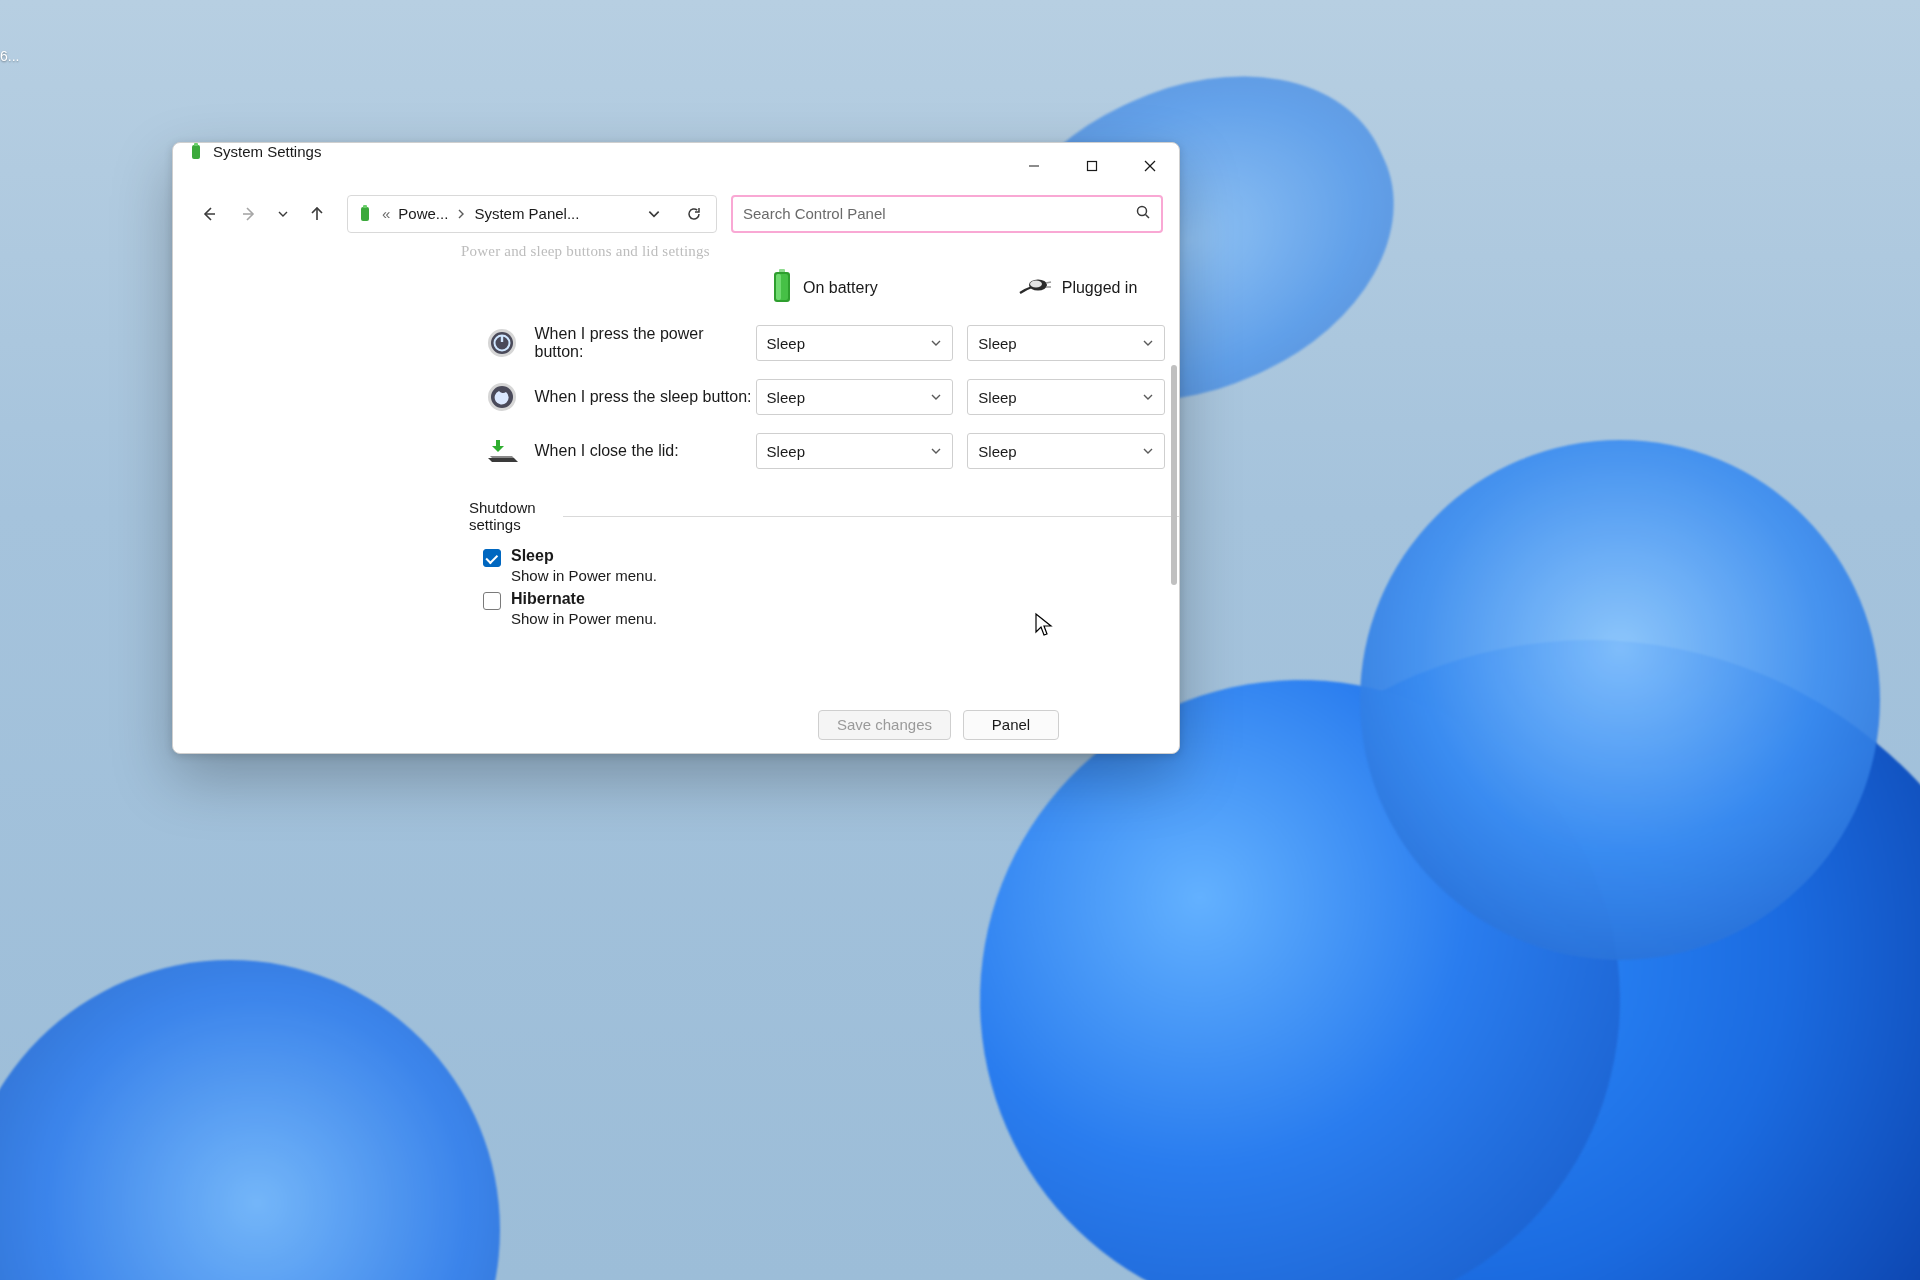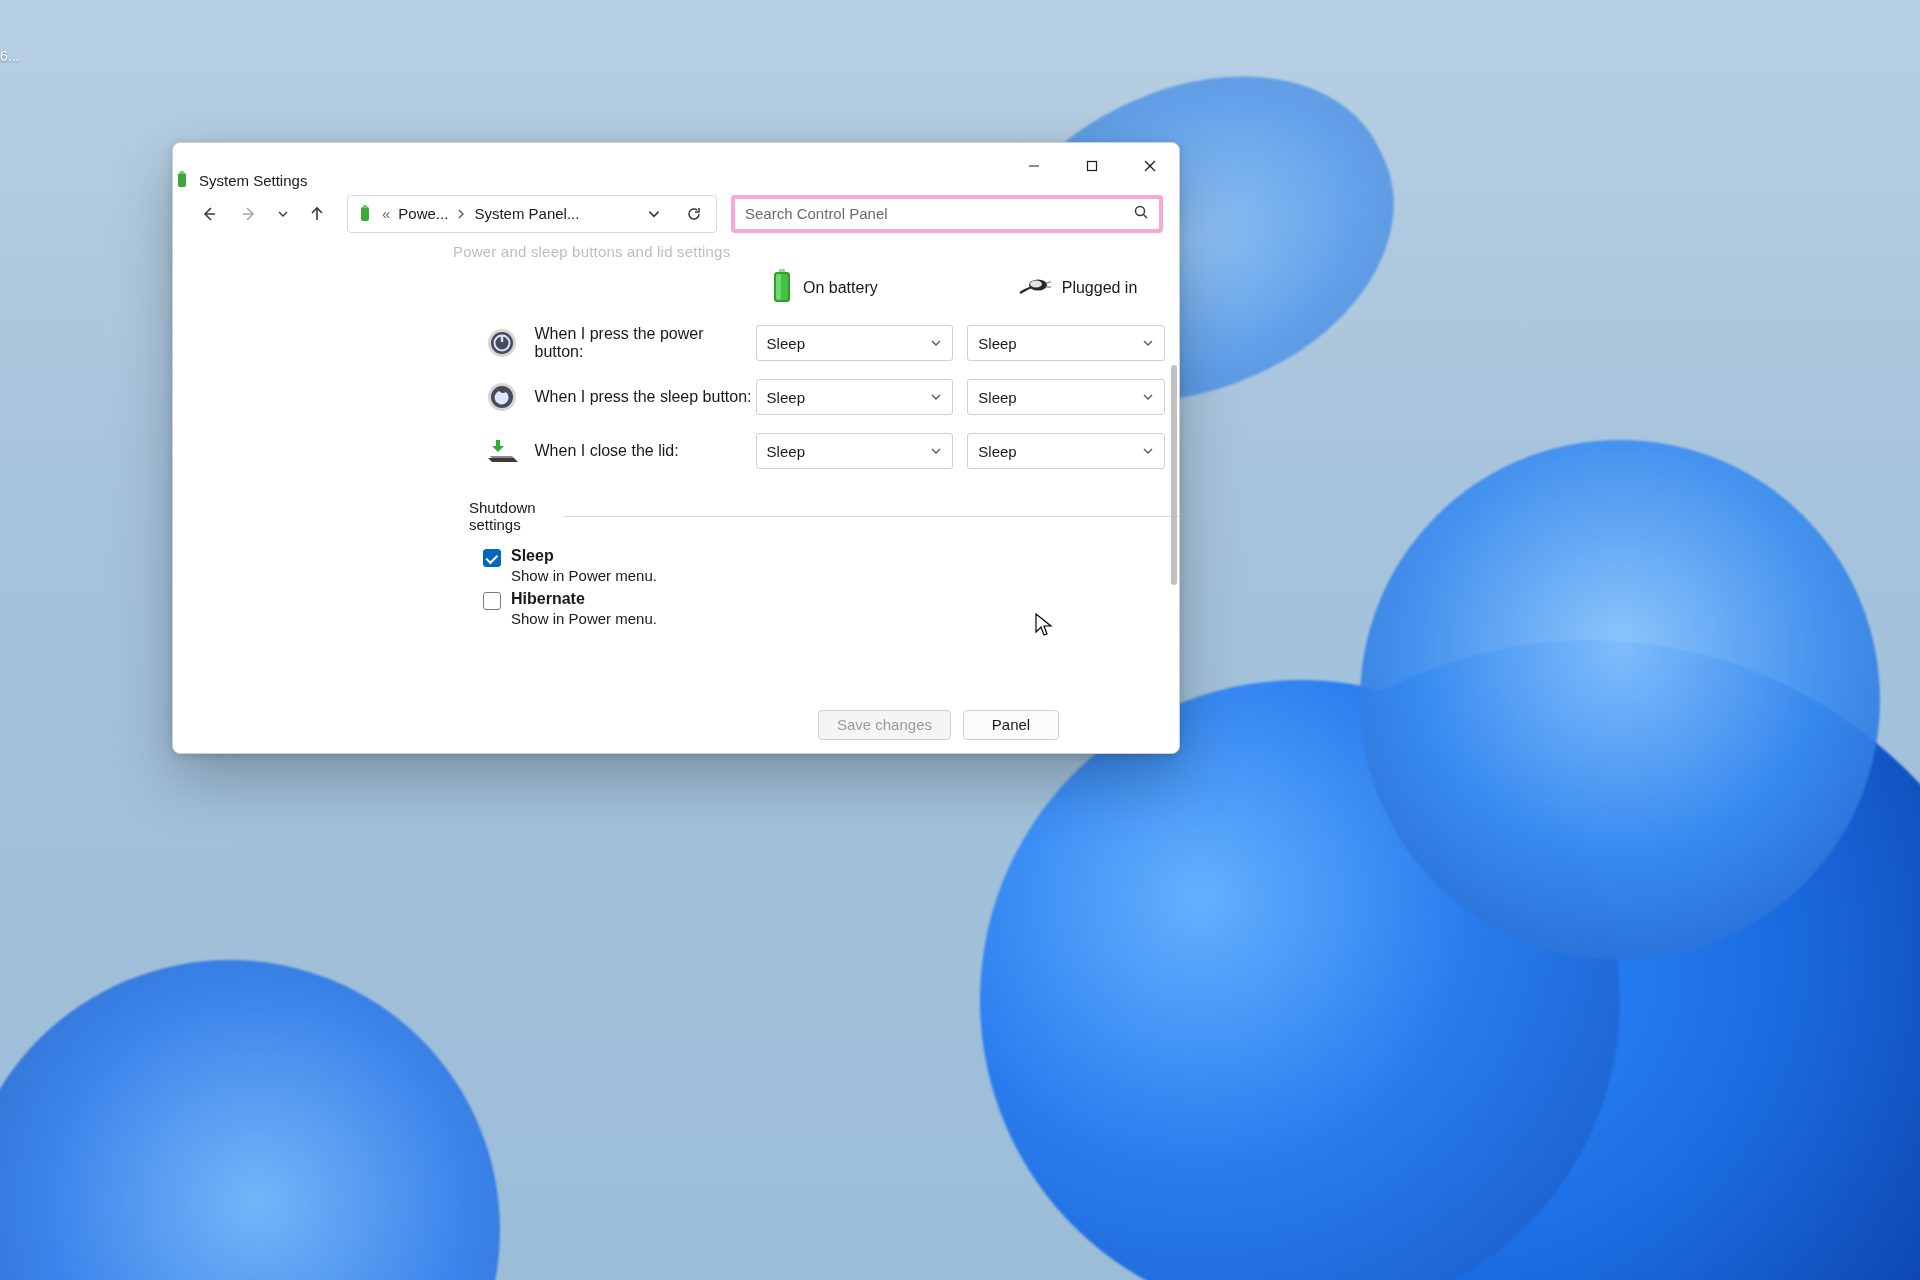--- a/index.html
+++ b/index.html
@@ -54,21 +54,22 @@
     border-radius: 8px;
     box-shadow: 0 24px 60px rgba(0,0,0,.25), 0 2px 8px rgba(0,0,0,.15);
     display: flex; flex-direction: column;
     z-index: 10;
     overflow: hidden;
   }
 
   
   .titlebar {
     height: 46px;
-    display: flex; align-items: flex-end;
+    display: flex; align-items: flex-start;
+    padding-left: 14px;
   }
   .titlebar .app-icon { width: 18px; height: 18px; display:inline-flex; margin-right: 8px; }
   .titlebar .title { font-size: 15px; color: #1a1a1a; }
   .win-controls { margin-left: auto; display: flex; height: 100%; }
   .win-btn { width: 58px; display:flex; align-items:center; justify-content:center; }
   .win-btn svg { stroke:#1a1a1a; }
 
   
   .navbar {
     height: 50px;
@@ -95,44 +96,45 @@
   .addressbar .crumb { color:#1a1a1a; white-space:nowrap; overflow:hidden; text-overflow:ellipsis; }
   .addressbar .sep { color:#6a6a6a; }
   .addressbar .chev-btn, .addressbar .refresh-btn {
     width:28px; height:28px; display:flex; align-items:center; justify-content:center;
     margin-left:auto;
   }
   .addressbar .refresh-btn { margin-left: 4px; }
   .searchbox {
     flex: 1;
     height: 38px;
-    border:4px solid #f9a8d4; border-radius:4px;
+    border:2px solid #f9a8d4; border-radius:4px;
     margin-left: 10px;
     display:flex; align-items:center;
     padding: 0 10px;
     color:#6a6a6a;
   }
   .searchbox input {
     border:none; outline:none; flex:1; font-size:15px; color:#1a1a1a;
     background:transparent;
   }
   .searchbox input::placeholder { color:#6a6a6a; }
   .searchbox .mag { margin-left:auto; color:#3a3a3a; }
 
   
   .content {
     flex:1; position:relative;
     overflow:hidden;
     padding: 0 0 0 0;
   }
   .scroll-shadow-label {
-    position:absolute; top:4px; left:280px;
+    position:absolute; top:4px; left:288px;
     color:#bdbdbd; font-size:15px;
     letter-spacing:.2px;
     user-select:none;
+    font-family:Liberation Serif, serif;
   }
 
   .columns-header {
     margin-top: 30px;
     display:flex; align-items:center;
     padding-left: 598px;
     gap: 140px;
   }
   .col-head { display:flex; align-items:center; gap:10px; font-size:16px; color:#1a1a1a; }
   .battery-icon { width:22px; height:34px; }

